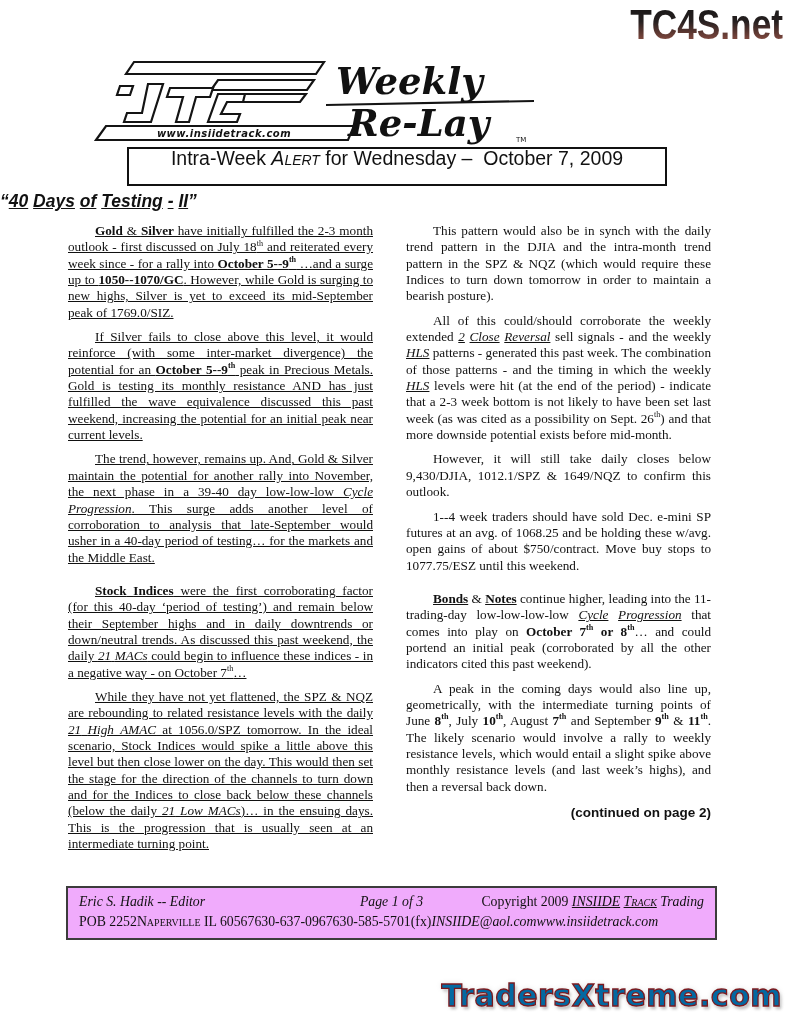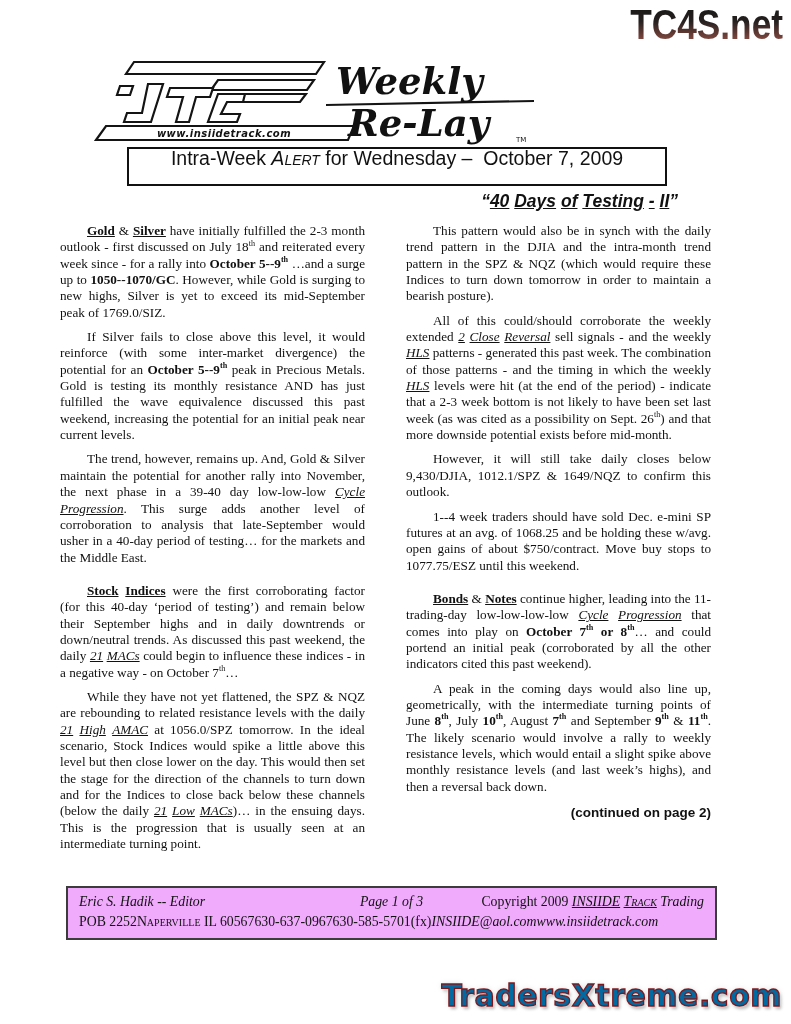--- a/index.html
+++ b/index.html
@@ -25,27 +25,27 @@
   
   .masthead{position:absolute;left:86px;top:54px;width:452px;height:92px;}
   .masthead svg{width:100%;height:100%;}
 
   
   .alert{position:absolute;left:127px;top:147px;width:536px;height:35px;border:2px solid #111;
          display:flex;justify-content:center;
          font:19.5px/1 "Liberation Sans",sans-serif;white-space:pre;}
 
   
-  .headline{position:absolute;top:191px;left:0;width:678px;text-align:right;
+  .headline{position:absolute;top:191px;left:0;width:678px;text-align:left;
             font:italic 700 17.5px/1.25 "Liberation Sans",sans-serif;white-space:pre;}
 
   
   .col{position:absolute;top:223px;width:305px;font-size:13.2px;line-height:16.35px;
        text-align:justify;}
-  .col-left{left:60px;}
+  .col-left{left:68px;text-decoration:underline;}
   .col-right{left:406px;}
   .col p{margin:0 0 8px 0;text-indent:27px;}
   .col p.gap{margin-top:17px;}
   .continued{text-align:right;font:700 13.5px/1.2 "Liberation Sans",sans-serif;margin-top:10px;}
 
   
   .footer{position:absolute;left:66px;top:886px;width:625px;border:2px solid #3c3c3c;
           padding:4px 11px 6px 11px;font-size:13.8px;line-height:20px;background:#f0abfc;}
   .footer .row1{display:grid;grid-template-columns:1fr auto 1fr;align-items:baseline;}
   .footer .row1 .cell-c{justify-self:center;}

